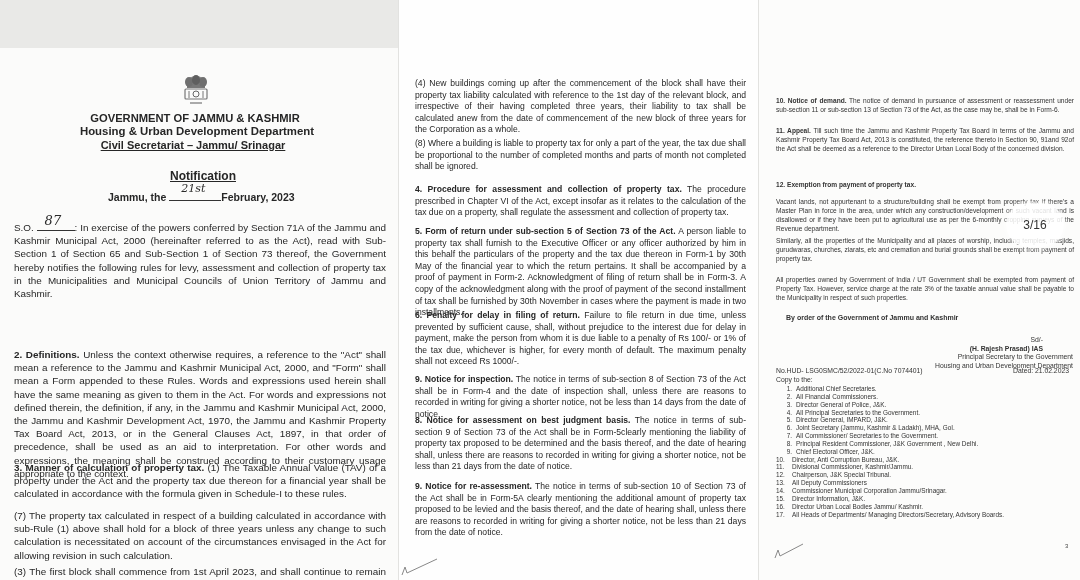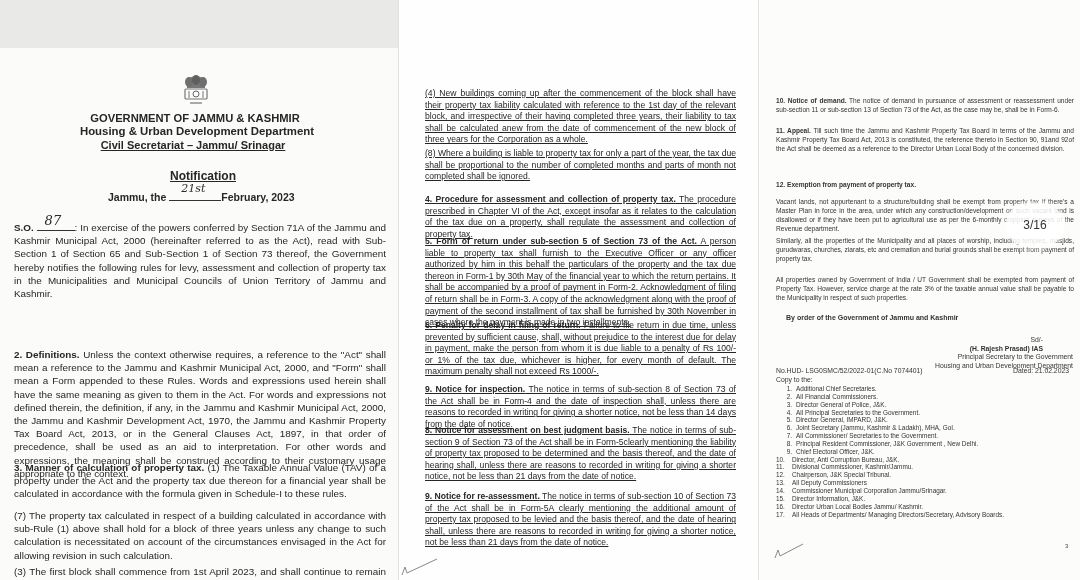--- a/index.html
+++ b/index.html
@@ -21,36 +21,36 @@
   .h2 { top:77px; font-size:11.4px; left:-2px; }
   .h3 { top:91px; font-size:11px; text-decoration:underline; left:-6px; }
   .notif { position:absolute; top:121px; left:170px; font-size:12px; font-weight:bold; text-decoration:underline; }
   .dateline { position:absolute; top:142px; left:108px; font-size:10.5px; font-weight:bold; white-space:nowrap; }
   .dateline .blank { display:inline-block; width:52px; border-bottom:1px solid #333; position:relative; height:10px; vertical-align:baseline; }
   .hand { font-family:"DejaVu Serif", serif; font-style:italic; font-weight:normal; color:#2a2a2a; position:absolute; }
   .dateline .hand { left:12px; top:-8px; font-size:11px; }
   .p1text { position:absolute; left:14px; width:372px; font-size:9.9px; line-height:13.2px; text-align:justify; }
   .p1text p { margin:0; }
   .so { top:172px; }
-  .so .solabel { font-weight:bold; }
+  .so .solabel { font-weight:normal; }
   .so .soblank { display:inline-block; width:38px; border-bottom:1px solid #333; position:relative; height:10px; }
   .so .soblank .hand { left:8px; top:-6px; font-size:13px; }
   b { font-weight:bold; }
   .s1 { top:243px; }
   .s1b { top:277px; }
   .s2 { top:300px; }
   .s3 { top:413px; }
   .s3b { top:461px; }
   .s3c { top:517px; }
   .pnum { position:absolute; font-size:8px; color:#444; }
   .tick { position:absolute; }
 
   
   .p2text { position:absolute; left:14px; width:335px; font-size:8.6px; line-height:11.6px; text-align:justify; }
-  .p2text p { margin:12px;text-decoration:underline; }
+  .p2text p { margin:2px; }
   .m4 { top:76px; }
   .m5 { top:136px; }
   .m4s { top:182px; }
   .m5s { top:224px; }
   .m6 { top:308px; }
   .m7 { top:372px; }
   .m8 { top:413px; }
   .m9 { top:479px; }
 
   

